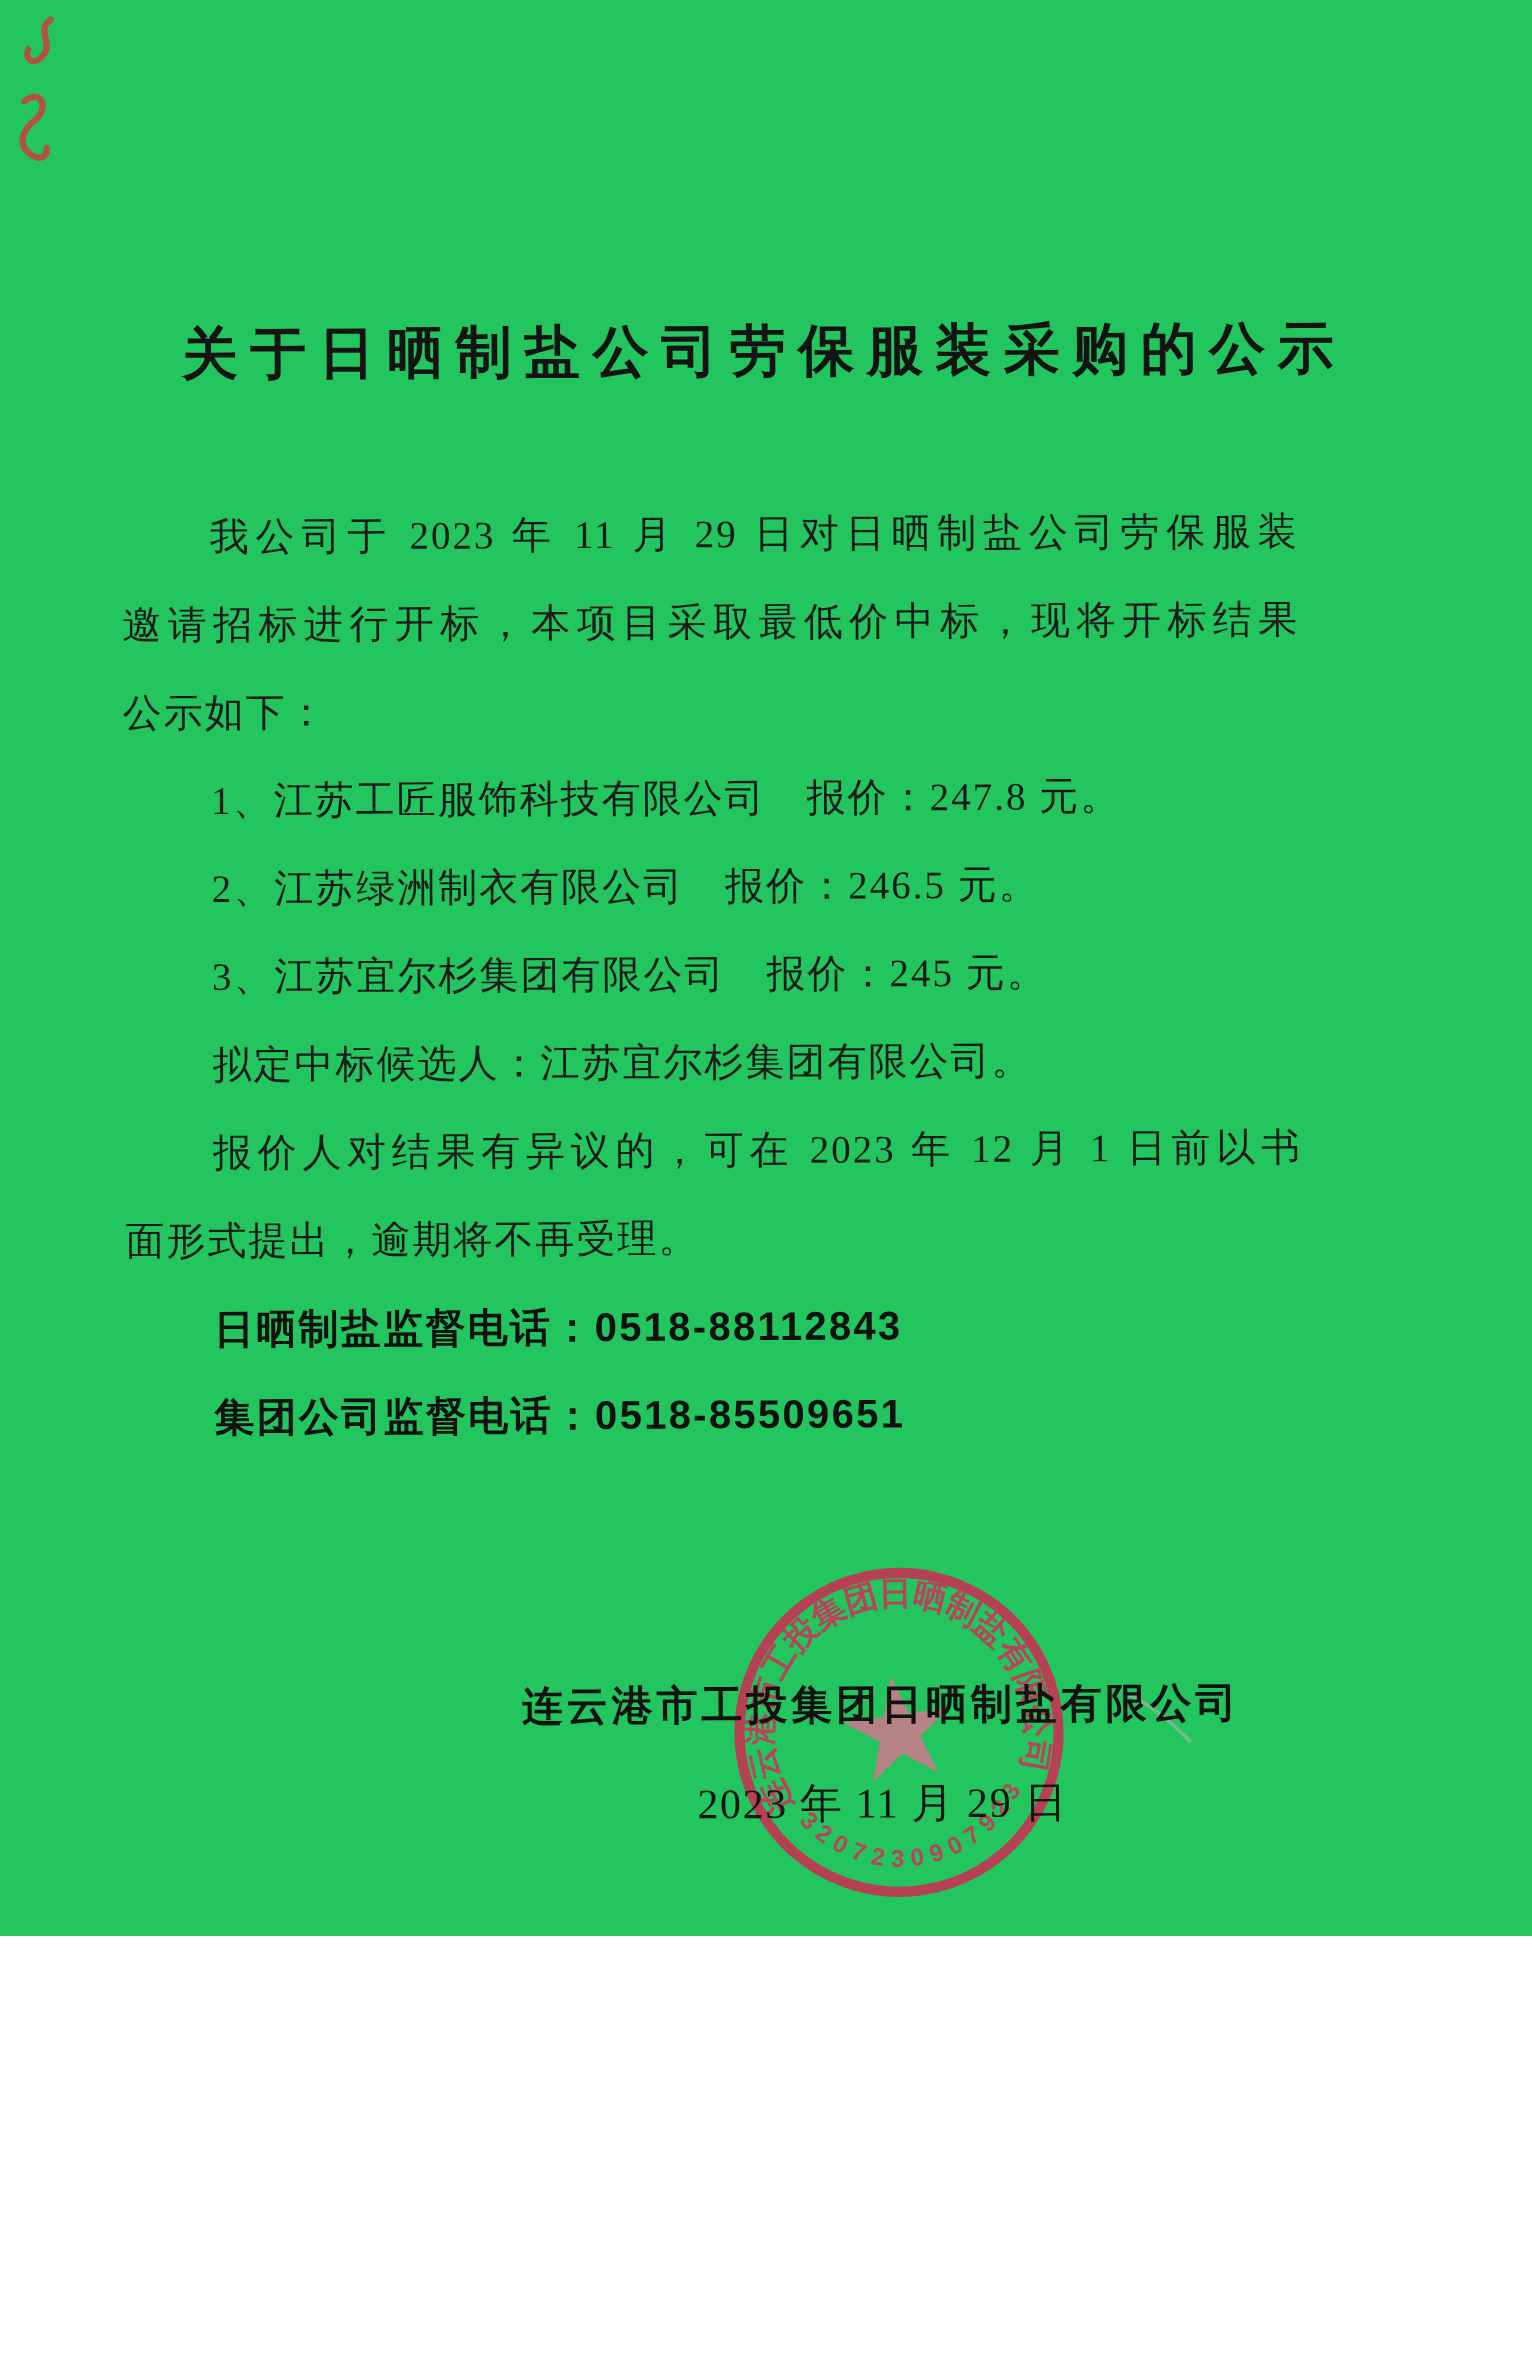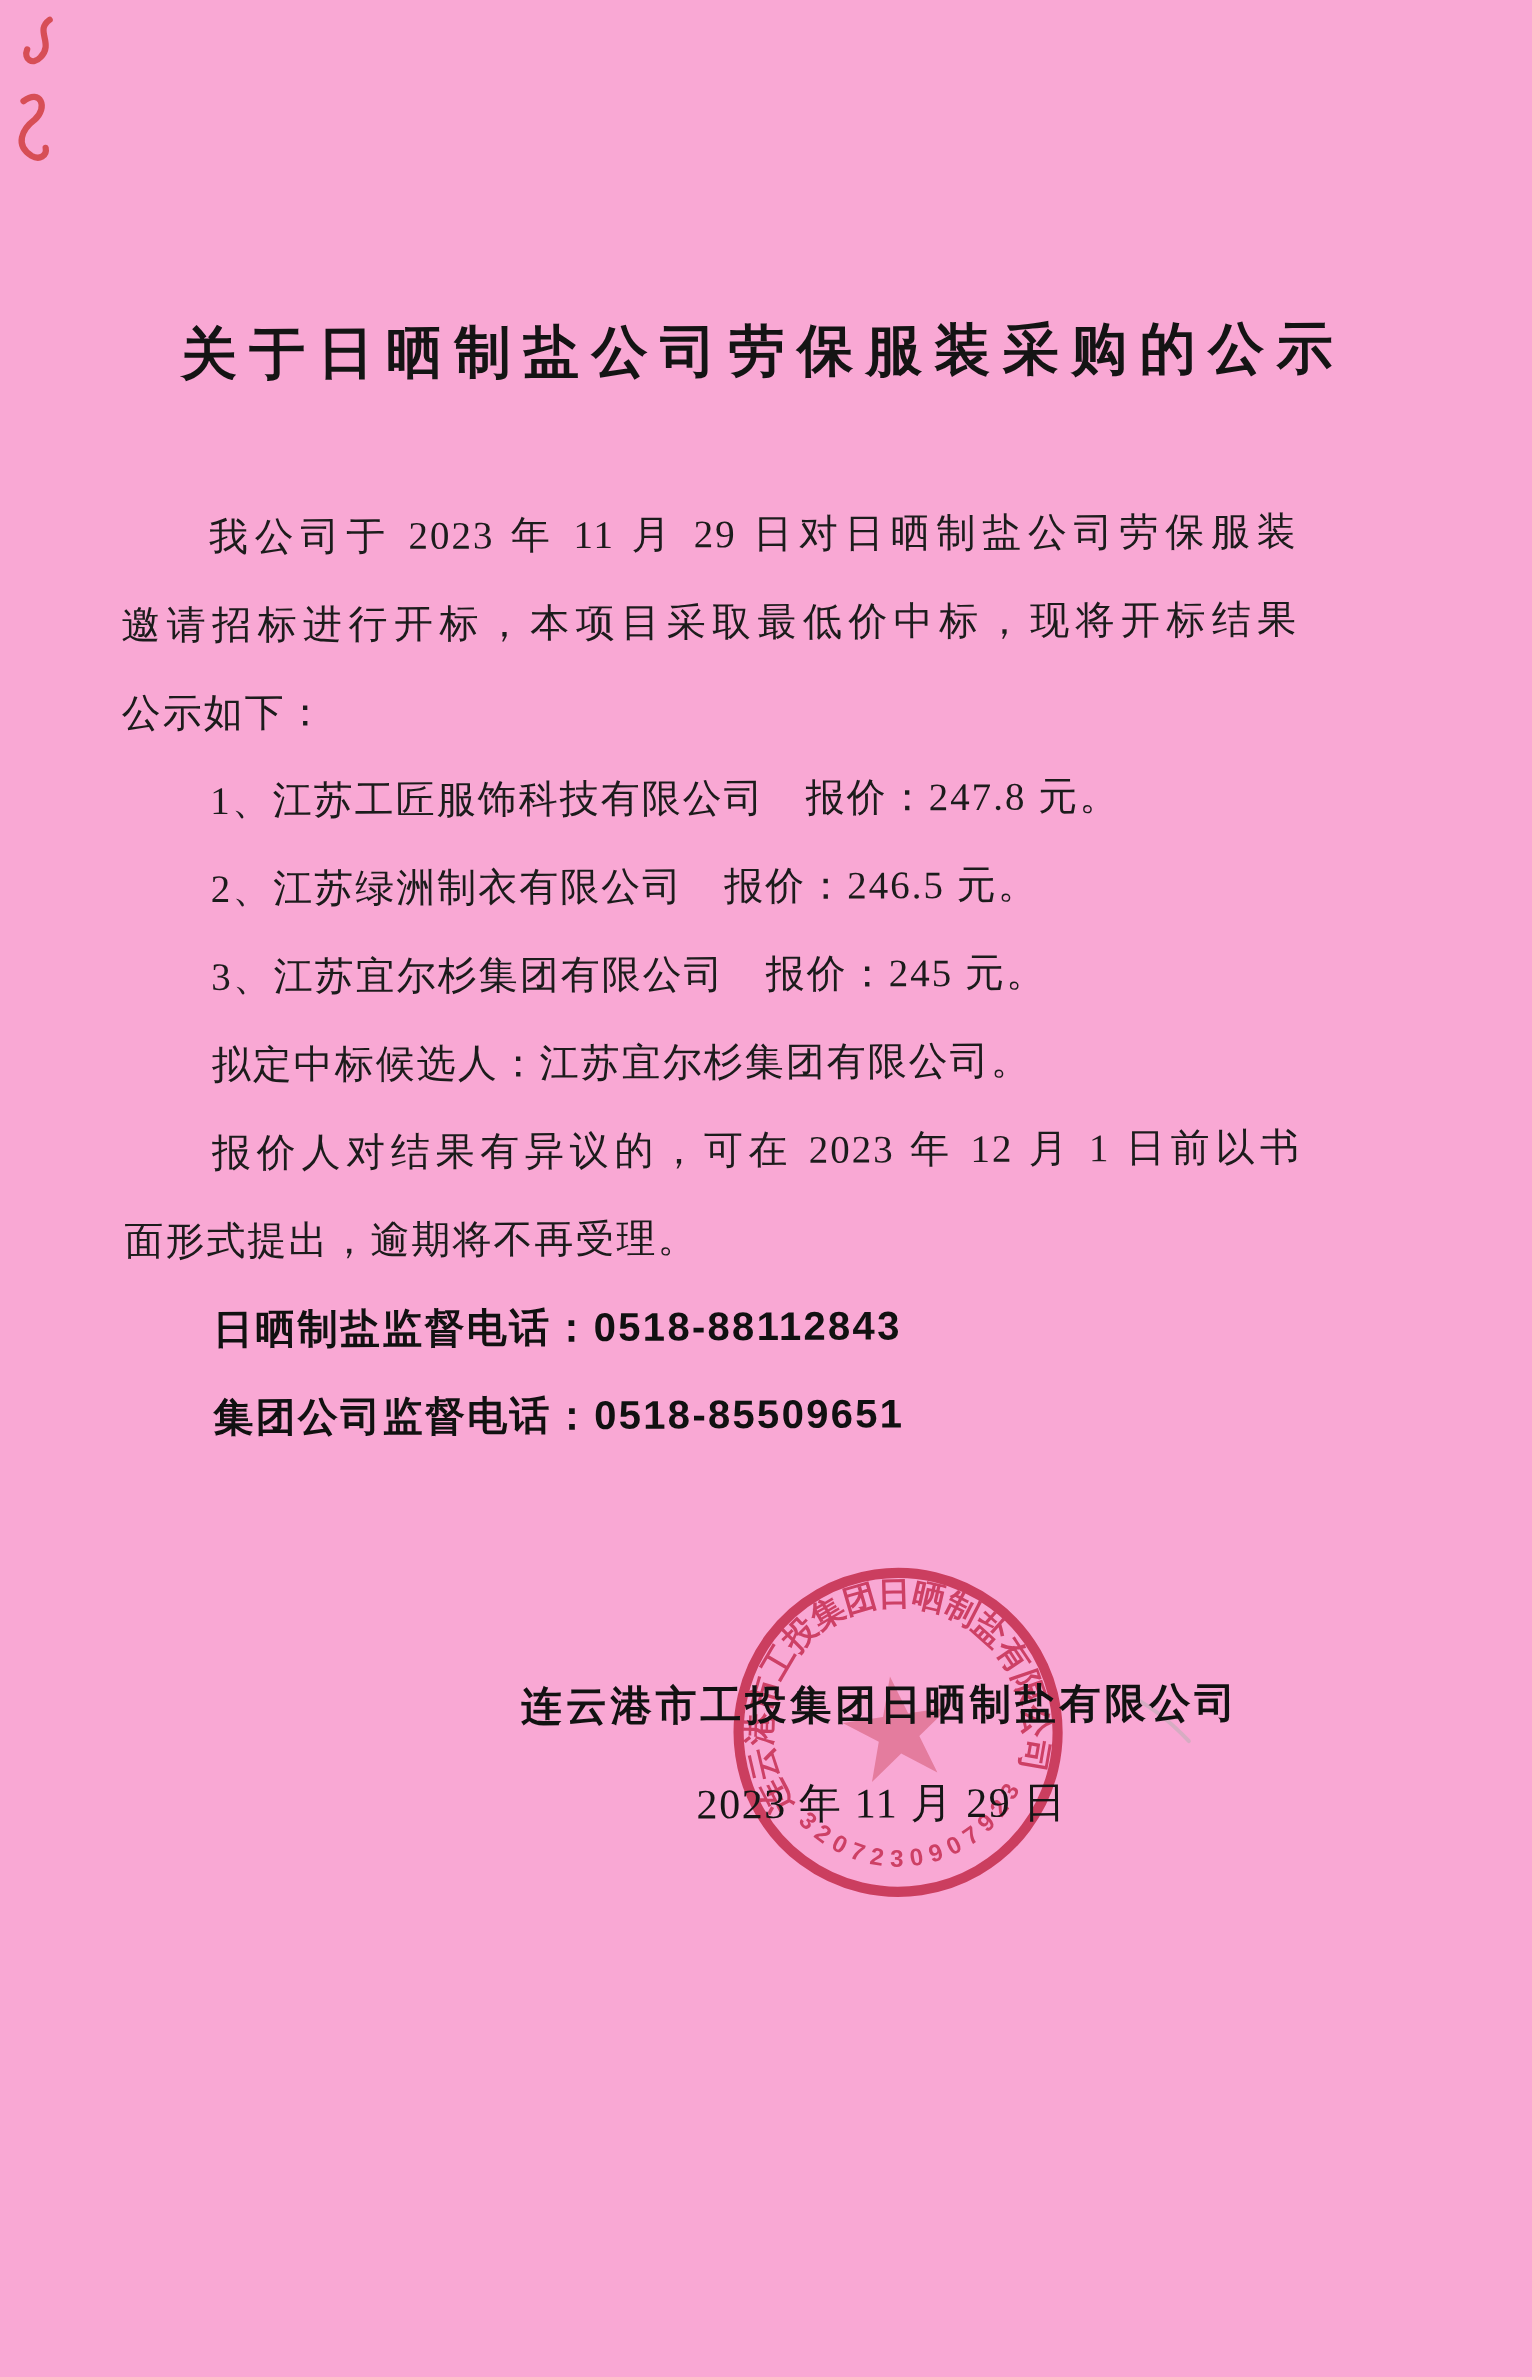--- a/index.html
+++ b/index.html
@@ -1,19 +1,19 @@
 <!DOCTYPE html>
 <html style="font-size:12.5px"><head>
 <meta charset="utf-8">
 <style>
   html,body{margin:0;padding:0;background:#ffffff;}
   .page{
     position:relative;
-    width:1532px;height:2377px;
-    background:#f9a8d4;
+    width:1532px;height:1936px;
+    background:#22c55e;
     overflow:hidden;
     font-family:"Liberation Serif","DejaVu Serif",serif;
     color:#1c1c1c;
     text-decoration:underline;
   }
   .content{position:absolute;inset:0;transform:rotate(-0.3deg);transform-origin:50% 40%;}
   .title{
     position:absolute;top:314px;left:0;right:0;
     margin:0;text-align:center;
     font-family:"Liberation Serif","DejaVu Serif",serif;

